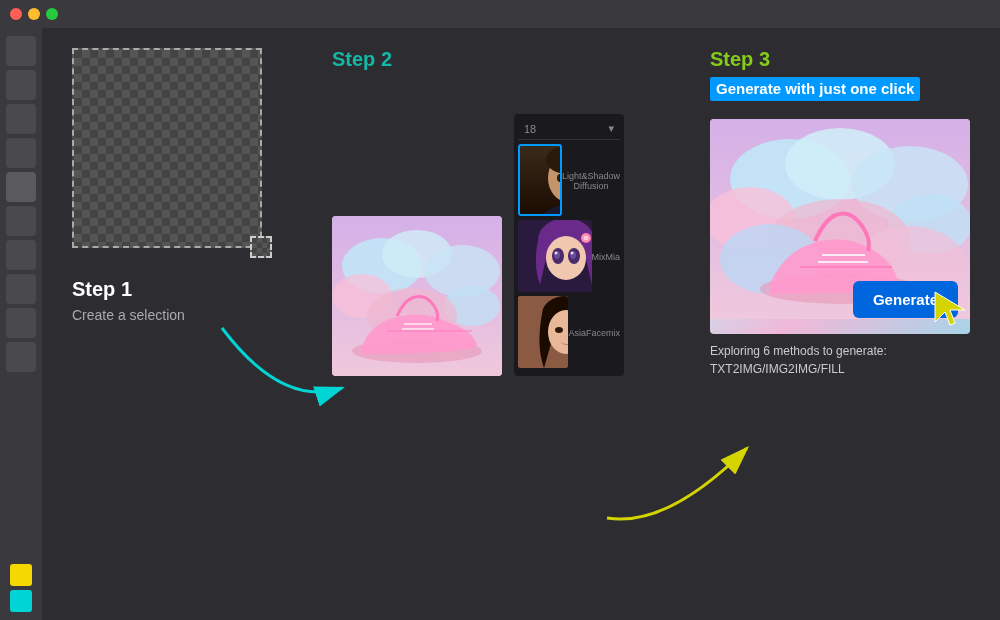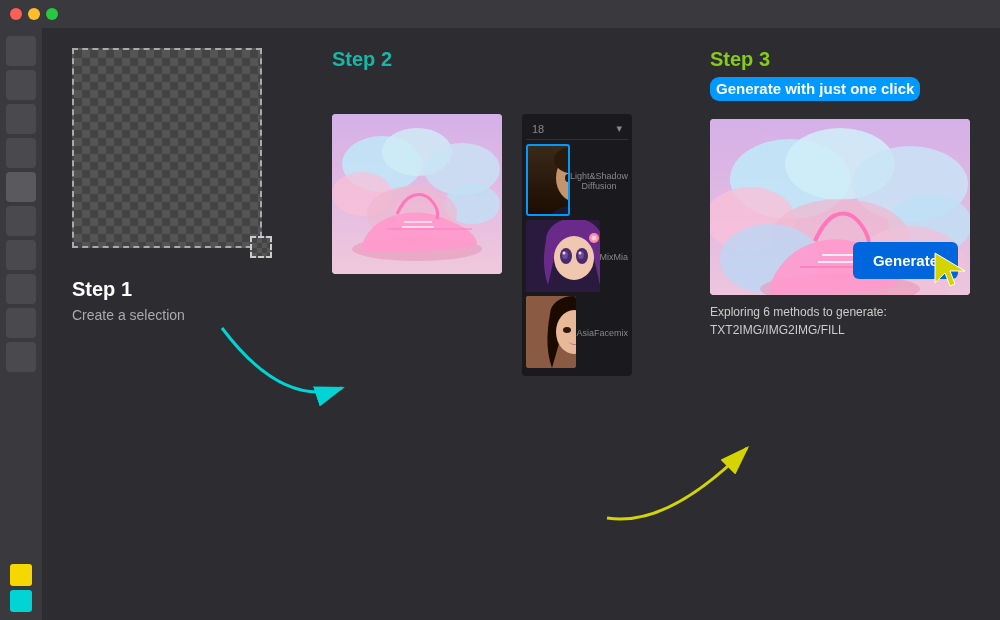--- a/index.html
+++ b/index.html
@@ -133,22 +133,22 @@
     .step2-desc {
       color: #aaaaaa;
       font-size: 14px;
       max-width: 220px;
       line-height: 1.5;
       margin-bottom: 18px;
     }
 
     .step2-images {
       display: flex;
-      gap: 20px;
-      align-items: flex-start;
+      gap: 12px;
+      align-items: flex-end;
       margin-top: 43px;
     }
 
     .model-panel {
       width: 110px;
       background: #1a1a1e;
       border-radius: 4px;
       padding: 4px;
     }
 
@@ -210,21 +210,21 @@
     .step3-title {
       color: #84cc16;
       font-size: 20px;
       font-weight: bold;
       margin-bottom: 6px;
     }
 
     .highlight-bar {
       background: #0099ff;
       padding: 3px 6px;
-      border-radius: 9px;
+      border-radius: 2px;
       display: inline-block;
       margin-bottom: 12px;
     }
     .highlight-text {
       color: #ffffff;
       font-size: 15px;
       font-weight: bold;
     }
 
     .step3-buttons {
@@ -246,21 +246,21 @@
       border: none;
       cursor: pointer;
       text-align: center;
     }
     .btn-txt2img { background: #d4d400; color: #222; }
     .btn-img2img { background: #88cc00; color: #222; }
     .btn-fill { background: #00cccc; color: #222; }
 
     .step3-result {
       width: 260px;
-      height: 176px;
+      height: 215px;
       background: linear-gradient(135deg, #e8a8c8 0%, #c8e0f0 30%, #f0b8d8 60%, #a8d4e8 100%);
       border-radius: 4px;
       position: relative;
       overflow: hidden;
     }
 
     .generate-btn {
       position: absolute;
       bottom: 16px;
       right: 12px;

